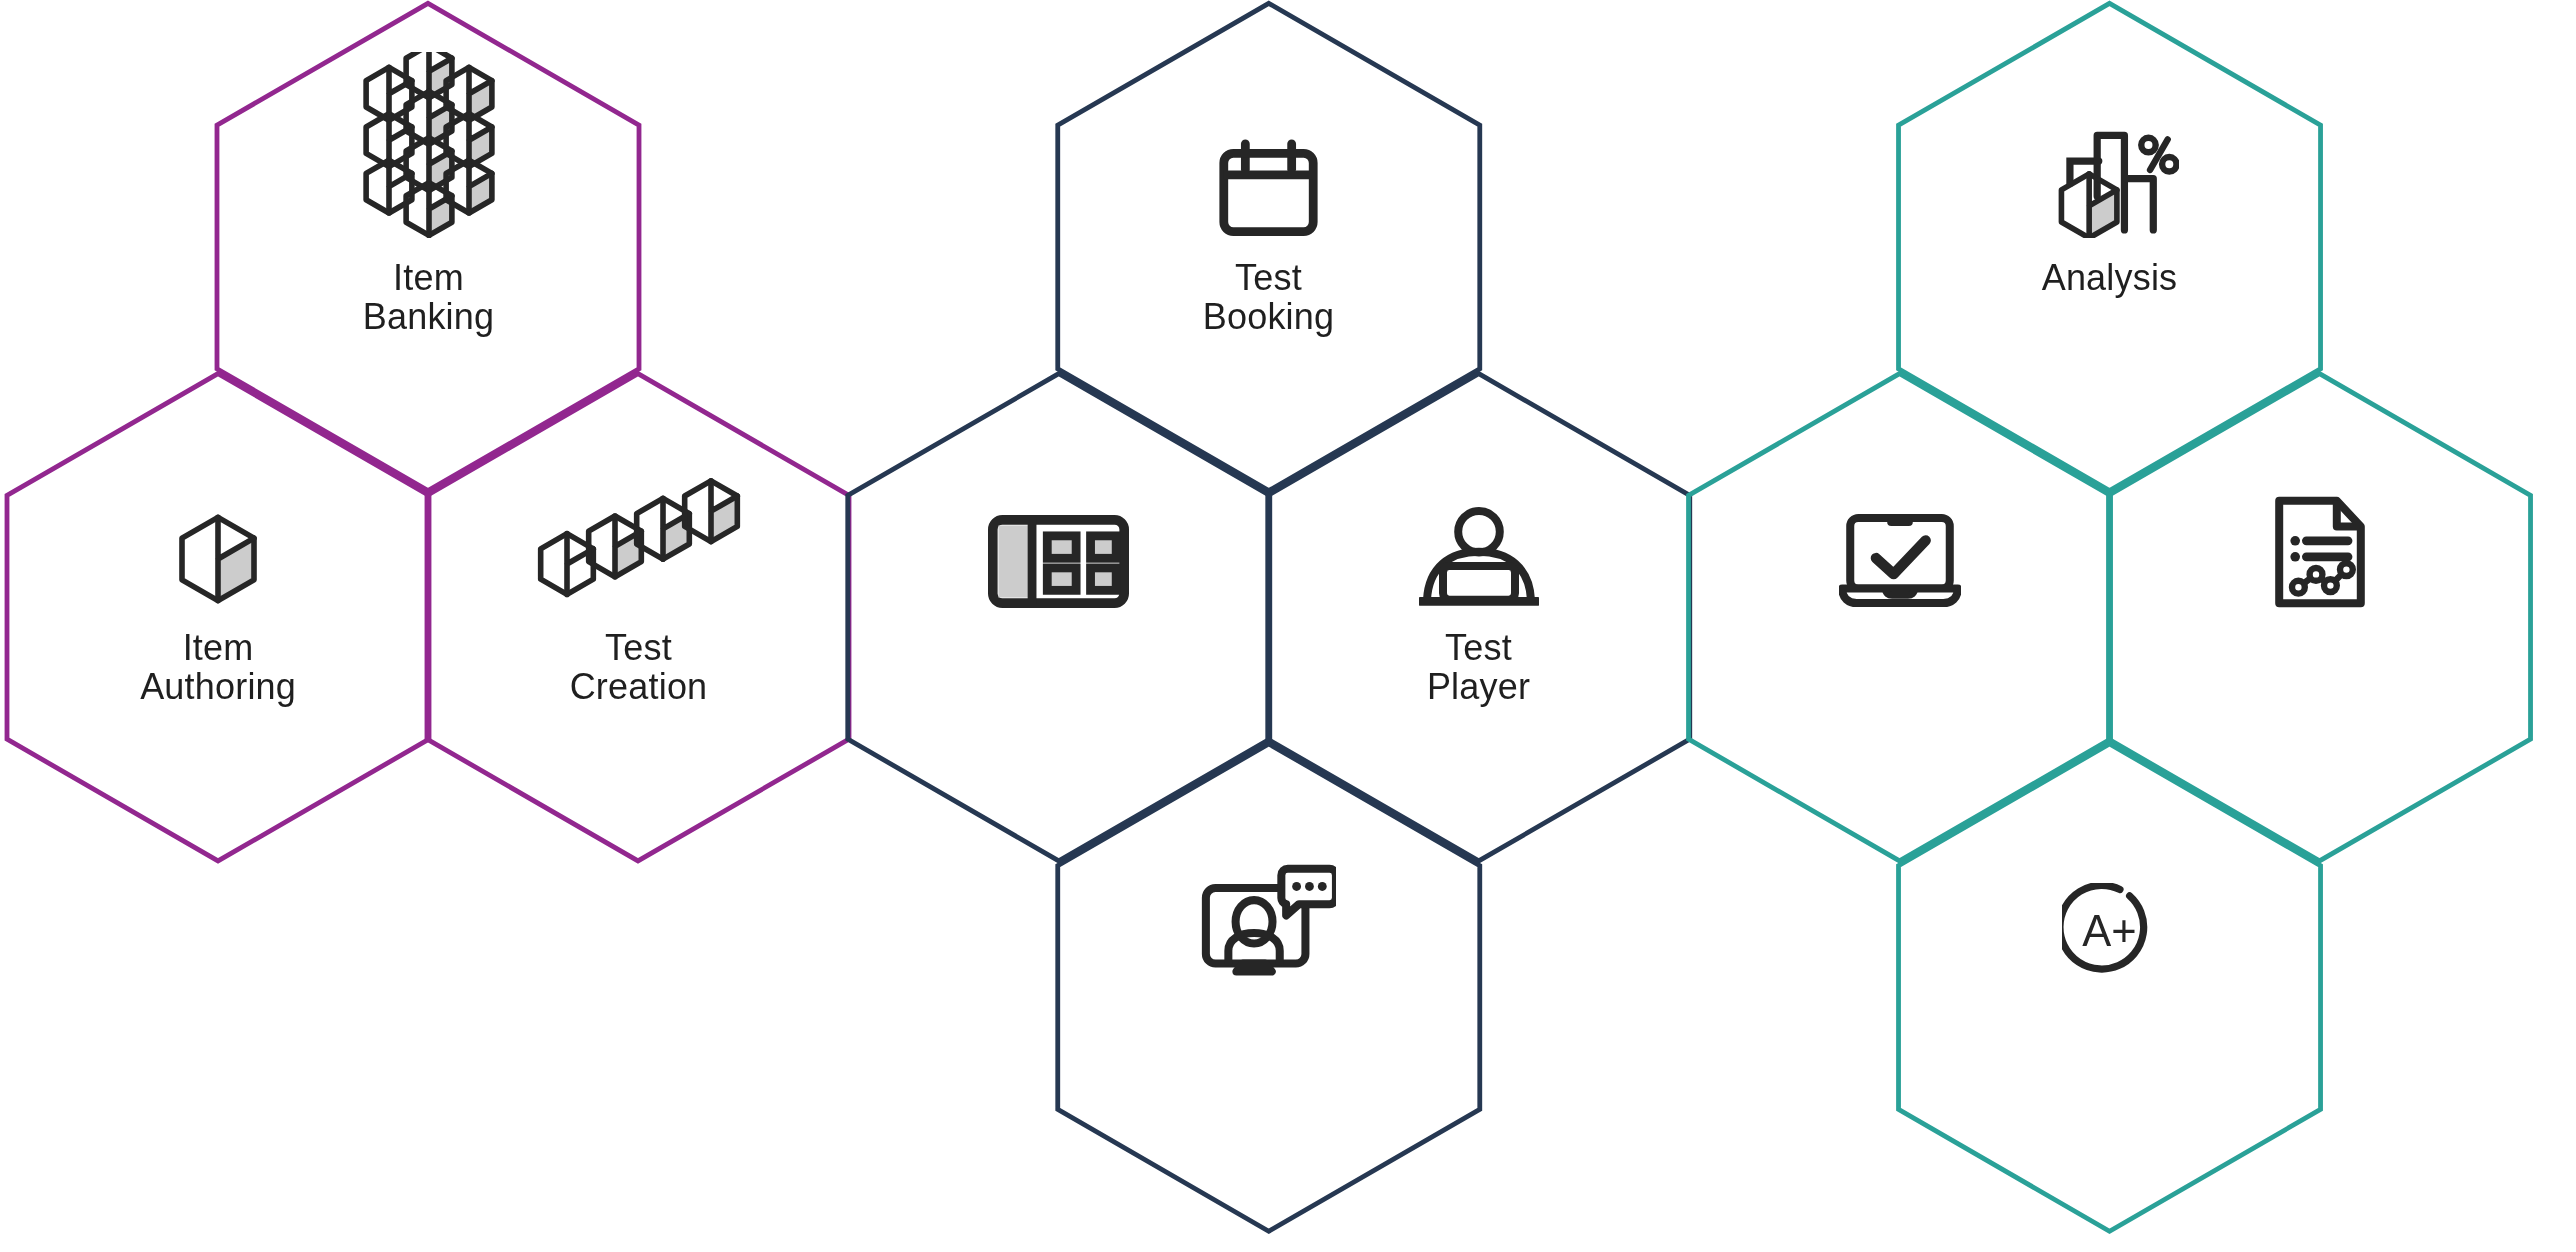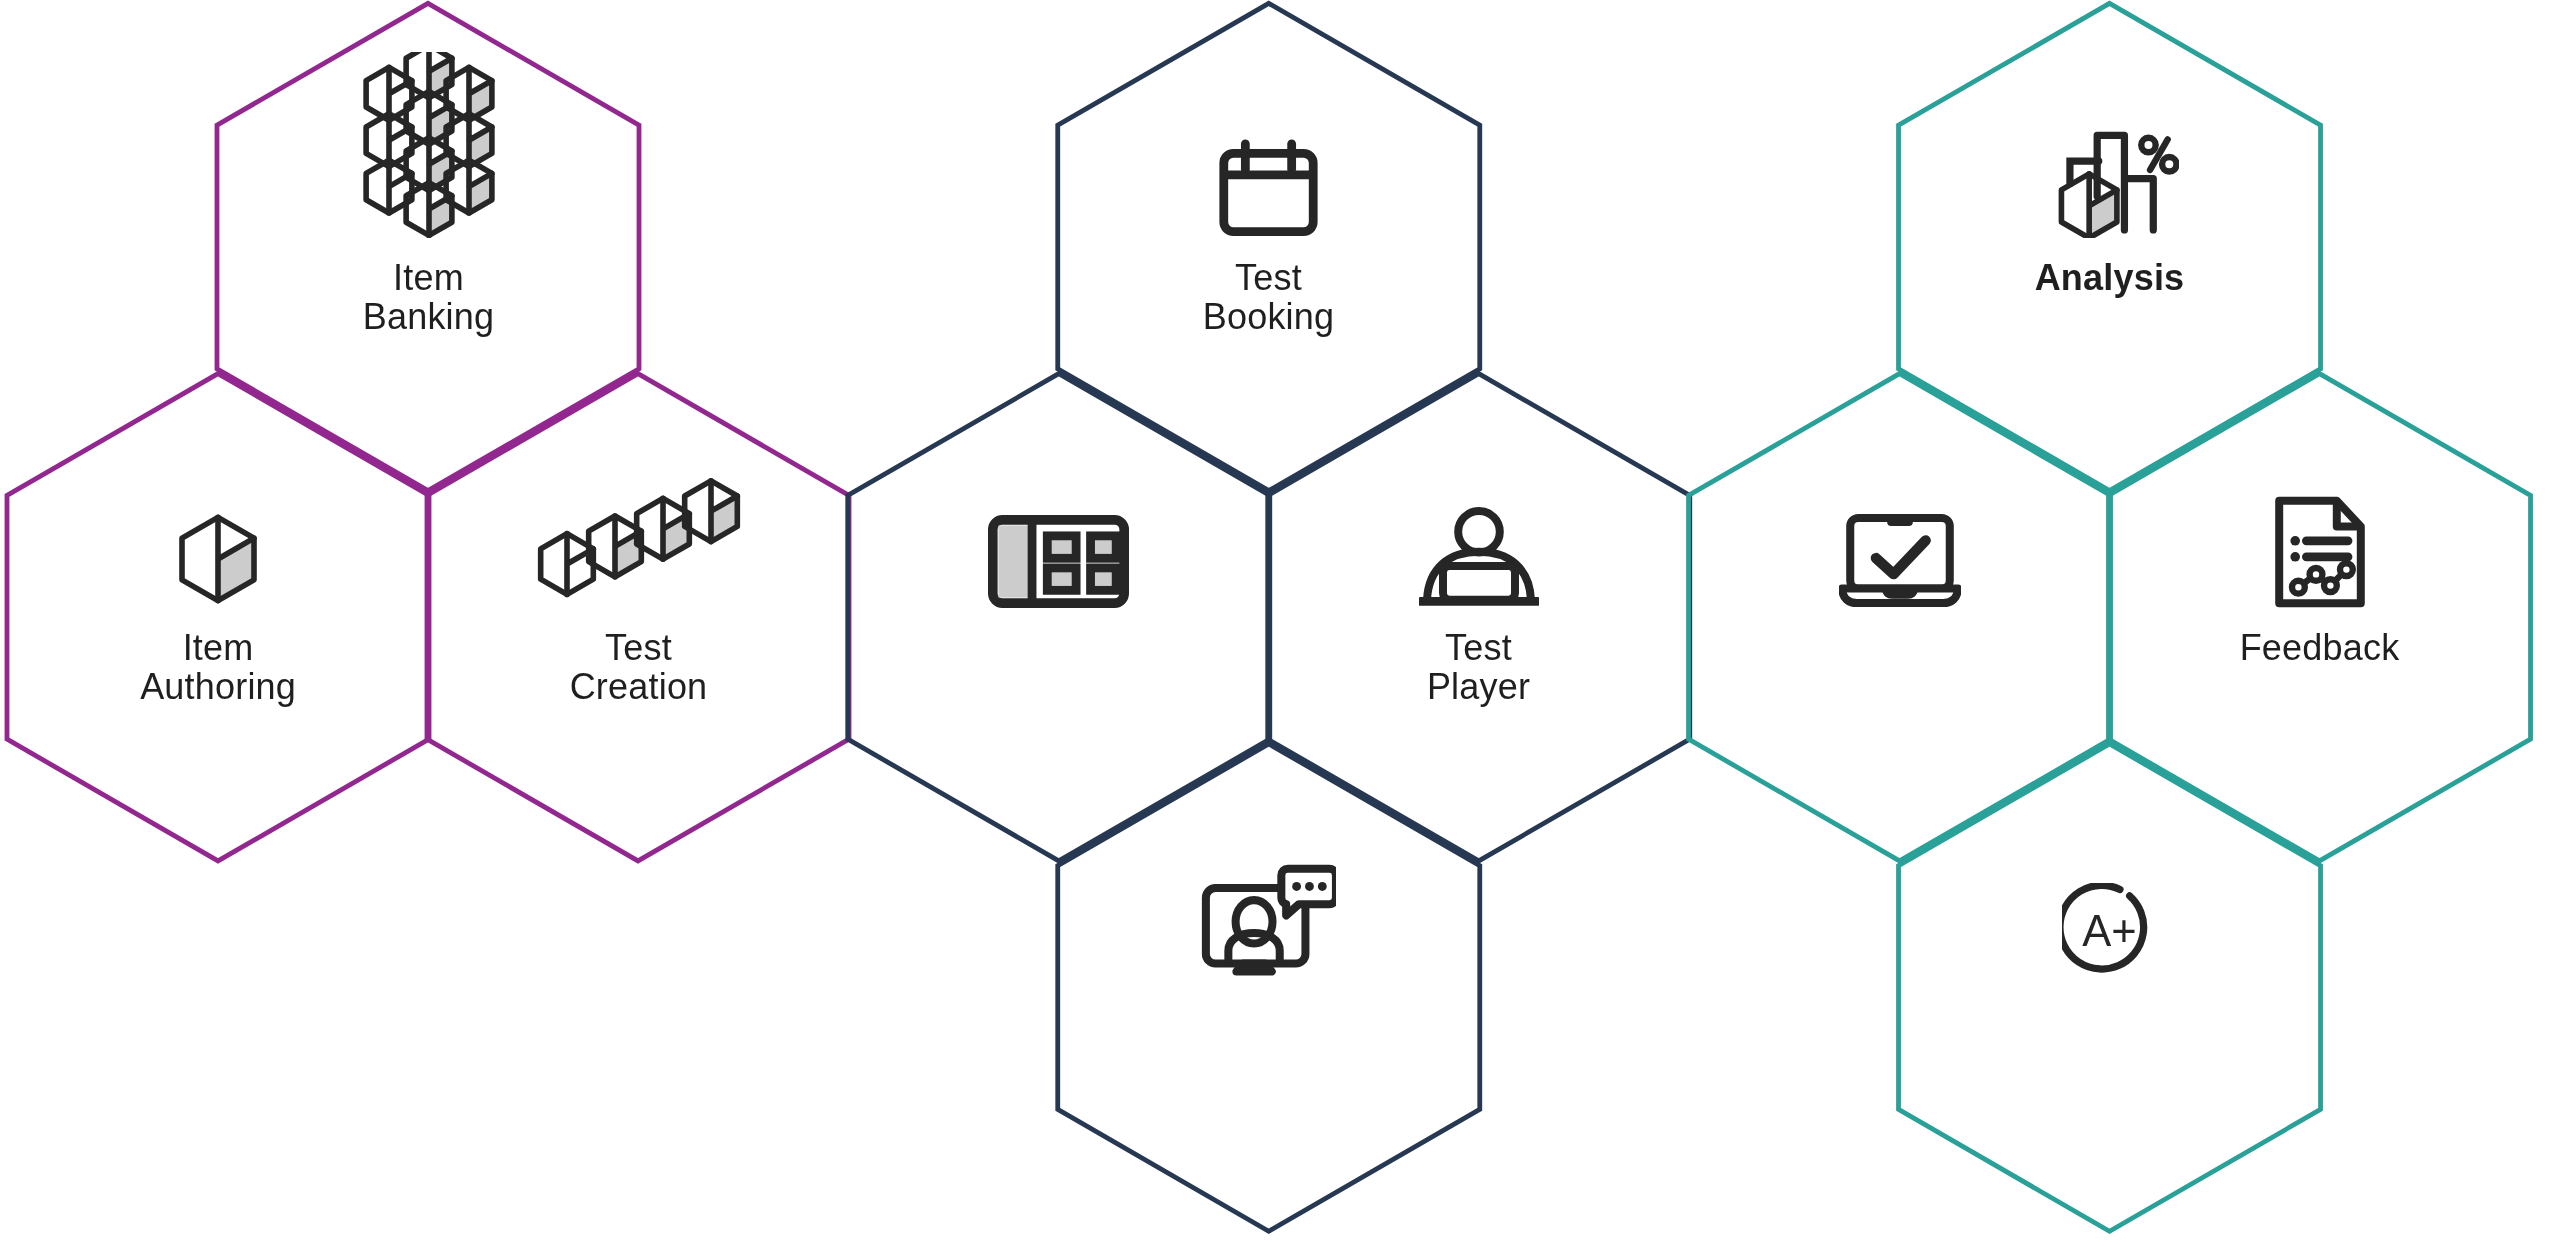--- a/index.html
+++ b/index.html
@@ -179,21 +179,21 @@
       <path d="M34 122 L34 108 C34 94, 48 86, 66 86 C84 86, 98 94, 98 108 L98 122" fill="none" stroke="#262626" stroke-width="10" stroke-linecap="round"></path>
       <path d="M44 134 L52 124 L80 124 L88 134 Z" fill="none" stroke="#262626" stroke-width="10" stroke-linejoin="round"></path>
       <path d="M108 6 L160 6 A8 8 0 0 1 168 14 L168 42 A8 8 0 0 1 160 50 L122 50 L106 64 L106 50
                A8 8 0 0 1 100 42 L100 14 A8 8 0 0 1 108 6 Z" fill="#ffffff" stroke="#262626" stroke-width="10" stroke-linejoin="round"></path>
       <circle cx="119" cy="28" r="5.5" fill="#262626"></circle>
       <circle cx="135" cy="28" r="5.5" fill="#262626"></circle>
       <circle cx="151" cy="28" r="5.5" fill="#262626"></circle>
     </svg>
         </div>
       </div>
-      <div class="hex-cell" style="left: 1893px; top: 103px; font-weight: bold;">
+      <div class="hex-cell" style="left: 1893px; top: 103px;">
         <div class="hex-icon">
     <svg width="138" height="109" viewBox="0 0 172 136">
       <path d="M36 68 L36 40 L72 40" fill="none" stroke="#262626" stroke-width="9" stroke-linecap="round"></path>
       <path d="M70 84 L70 8 L104 8 L104 126" fill="none" stroke="#262626" stroke-width="9" stroke-linejoin="round" stroke-linecap="round"></path>
       <path d="M106 62 L140 62 L140 126" fill="none" stroke="#262626" stroke-width="9" stroke-linejoin="round" stroke-linecap="round"></path>
       <g transform="translate(0,0)">
         <circle cx="134" cy="20" r="9" fill="none" stroke="#262626" stroke-width="8"></circle>
         <circle cx="160" cy="44" r="9" fill="none" stroke="#262626" stroke-width="8"></circle>
         <line x1="158" y1="13" x2="136" y2="51" stroke="#262626" stroke-width="8" stroke-linecap="round"></line>
       </g>
@@ -224,21 +224,20 @@
       <line x1="44" y1="56" x2="96" y2="56" stroke="#262626" stroke-width="11" stroke-linecap="round"></line>
       <circle cx="30" cy="76" r="6" fill="#262626"></circle>
       <line x1="44" y1="76" x2="96" y2="76" stroke="#262626" stroke-width="11" stroke-linecap="round"></line>
       <polyline points="34,114 56,98 74,112 94,92" fill="none" stroke="#262626" stroke-width="8" stroke-linecap="round" stroke-linejoin="round"></polyline>
       <circle cx="34" cy="114" r="8" fill="#ffffff" stroke="#262626" stroke-width="8"></circle>
       <circle cx="56" cy="98" r="8" fill="#ffffff" stroke="#262626" stroke-width="8"></circle>
       <circle cx="74" cy="112" r="8" fill="#ffffff" stroke="#262626" stroke-width="8"></circle>
       <circle cx="94" cy="92" r="8" fill="#ffffff" stroke="#262626" stroke-width="8"></circle>
     </svg>
         </div>
-        <div class="hex-label">Feedback</div>
       </div>
       <div class="hex-cell" style="left: 1893px; top: 843px;">
         <div class="hex-icon">
     <svg width="95" height="95" viewBox="0 0 118 118">
       <path d="M72 8 A52 52 0 1 0 84 16" fill="none" stroke="#262626" stroke-width="9" stroke-linecap="round"></path>
       <text x="59" y="78" text-anchor="middle" font-family="Liberation Sans, sans-serif" font-size="54" fill="#262626">A+</text>
     </svg>
         </div>
       </div>
     </div>

